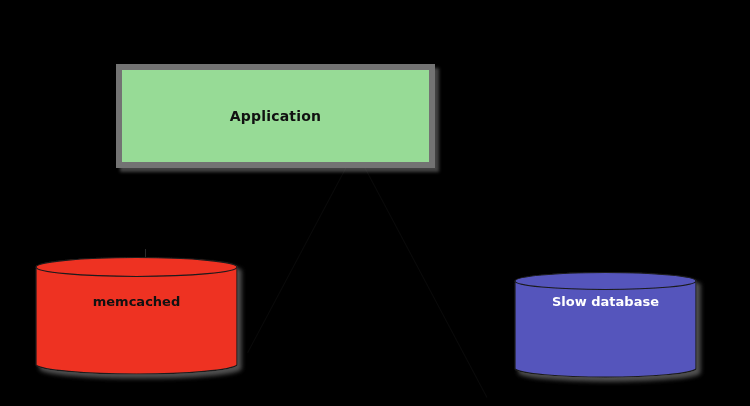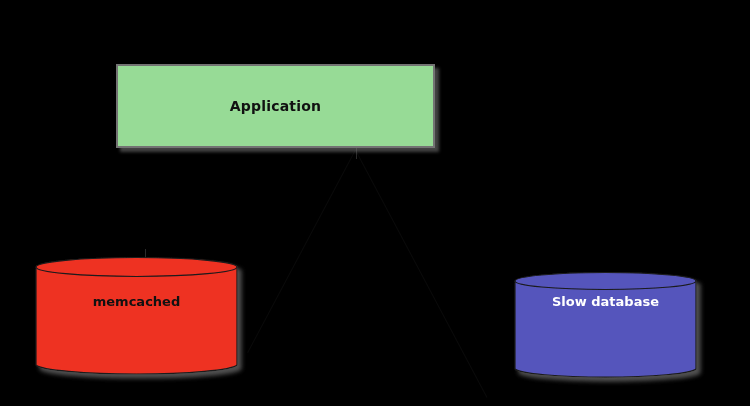--- a/index.html
+++ b/index.html
@@ -21,23 +21,23 @@
   .node {
     position: absolute;
     box-sizing: border-box;
   }
 
   
   .app-box {
     left: 116px;
     top: 64px;
     width: 319px;
-    height: 84px;
+    height: 104px;
     background: #97DB96;
-    border: 2px solid #737373;
+    border: 6px solid #737373;
     box-shadow: 4px 4px 3px rgba(120,120,120,0.55);
     display: flex;
     align-items: center;
     justify-content: center;
   }
   .app-label {
     font-size: 14px;
     font-weight: bold;
     color: #111111;
     letter-spacing: 0.2px;

